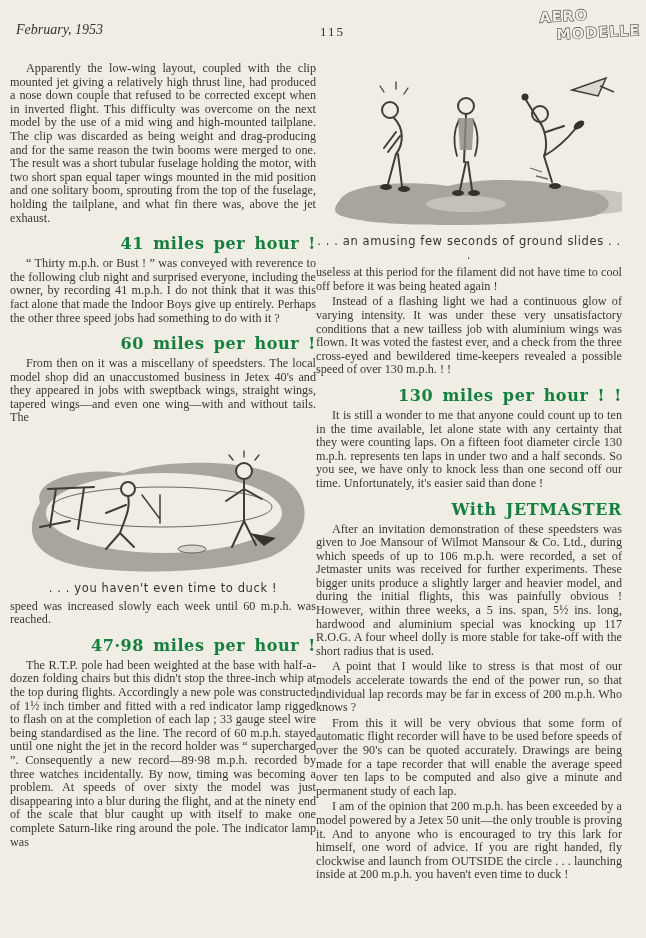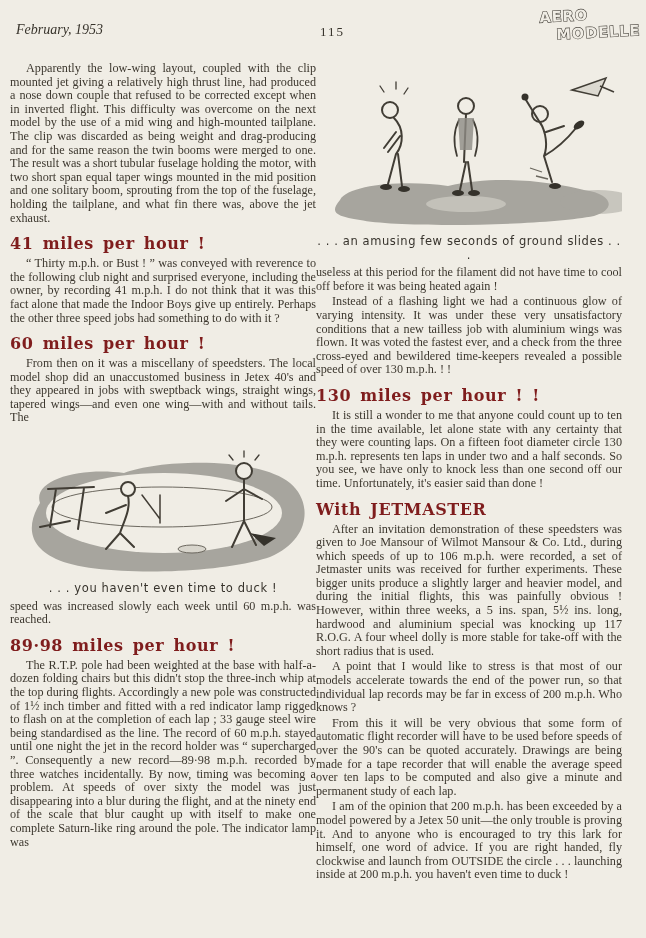--- a/index.html
+++ b/index.html
@@ -26,21 +26,21 @@
   .columns{
     position:absolute;top:62px;left:10px;right:8px;bottom:0;
     display:flex;gap:0;
   }
   .col{width:306px;font-size:12.2px;line-height:13.6px;text-align:justify;}
   .col p{margin:0 0 2px 0;}
   .col p.indent{text-indent:16px;}
   h3.sect{
     font-size:16px;line-height:18px;font-weight:bold;
     letter-spacing:0.6px;word-spacing:3px;
-    color:#7f1d1d;margin:10px 0 4px 0;text-align:left;
+    color:#15803d;margin:10px 0 4px 0;text-align:right;
     font-family:"DejaVu Serif", serif;
   }
   figure{margin:6px 0 4px 0;}
   figcaption{
     font-family:"DejaVu Sans", sans-serif;
     font-weight:normal;font-size:11.5px;letter-spacing:0.6px;
     text-align:center;color:#37332c;margin-top:3px;
   }
   .cartoon{display:block;margin:0 auto;}
 </style>
@@ -92,21 +92,21 @@
           </g>
 
           <path d="M238,102 l26,5 l-12,8 z" fill="#35322b"></path>
           <ellipse cx="180" cy="118" rx="14" ry="4" fill="#d8d5cc" stroke="#6b675e" stroke-width="1"></ellipse>
         </svg>
         <figcaption>. . . you haven't even time to duck !</figcaption>
       </figure>
 
       <p>speed was increased slowly each week until 60 m.p.h. was reached.</p>
 
-      <h3 class="sect">89·98 miles per hour !</h3>
+      <h3 class="sect">47·98 miles per hour !</h3>
       <p class="indent">The R.T.P. pole had been weighted at the base with half-a-dozen folding chairs but this didn't stop the three-inch whip at the top during flights. Accordingly a new pole was constructed of 1½ inch timber and fitted with a red indicator lamp rigged to flash on at the completion of each lap ;  33 gauge steel wire being standardised as the line.  The record of 60 m.p.h. stayed until one night the jet in the record holder was “ supercharged ”.  Consequently a new record—89·98 m.p.h. recorded by three watches incidentally.  By now, timing was becoming a problem.  At speeds of over sixty the model was just disappearing into a blur during the flight, and at the ninety end of the scale that blur caught up with itself to make one complete Saturn-like ring around the pole.  The indicator lamp was</p>
     </div>
 
     <div class="col">
 
       <figure style="margin-top:2px">
         <svg class="cartoon" width="306" height="168" viewBox="0 0 306 168">
 
           <path d="M24,136 C32,120 92,116 132,122 C180,110 238,118 268,126 C298,130 300,146 278,152 C228,162 82,164 44,156 C18,152 14,148 24,136 Z" fill="#a7a59e"></path>
           <ellipse cx="282" cy="138" rx="38" ry="12" fill="#a7a59e" opacity="0.55"></ellipse>

